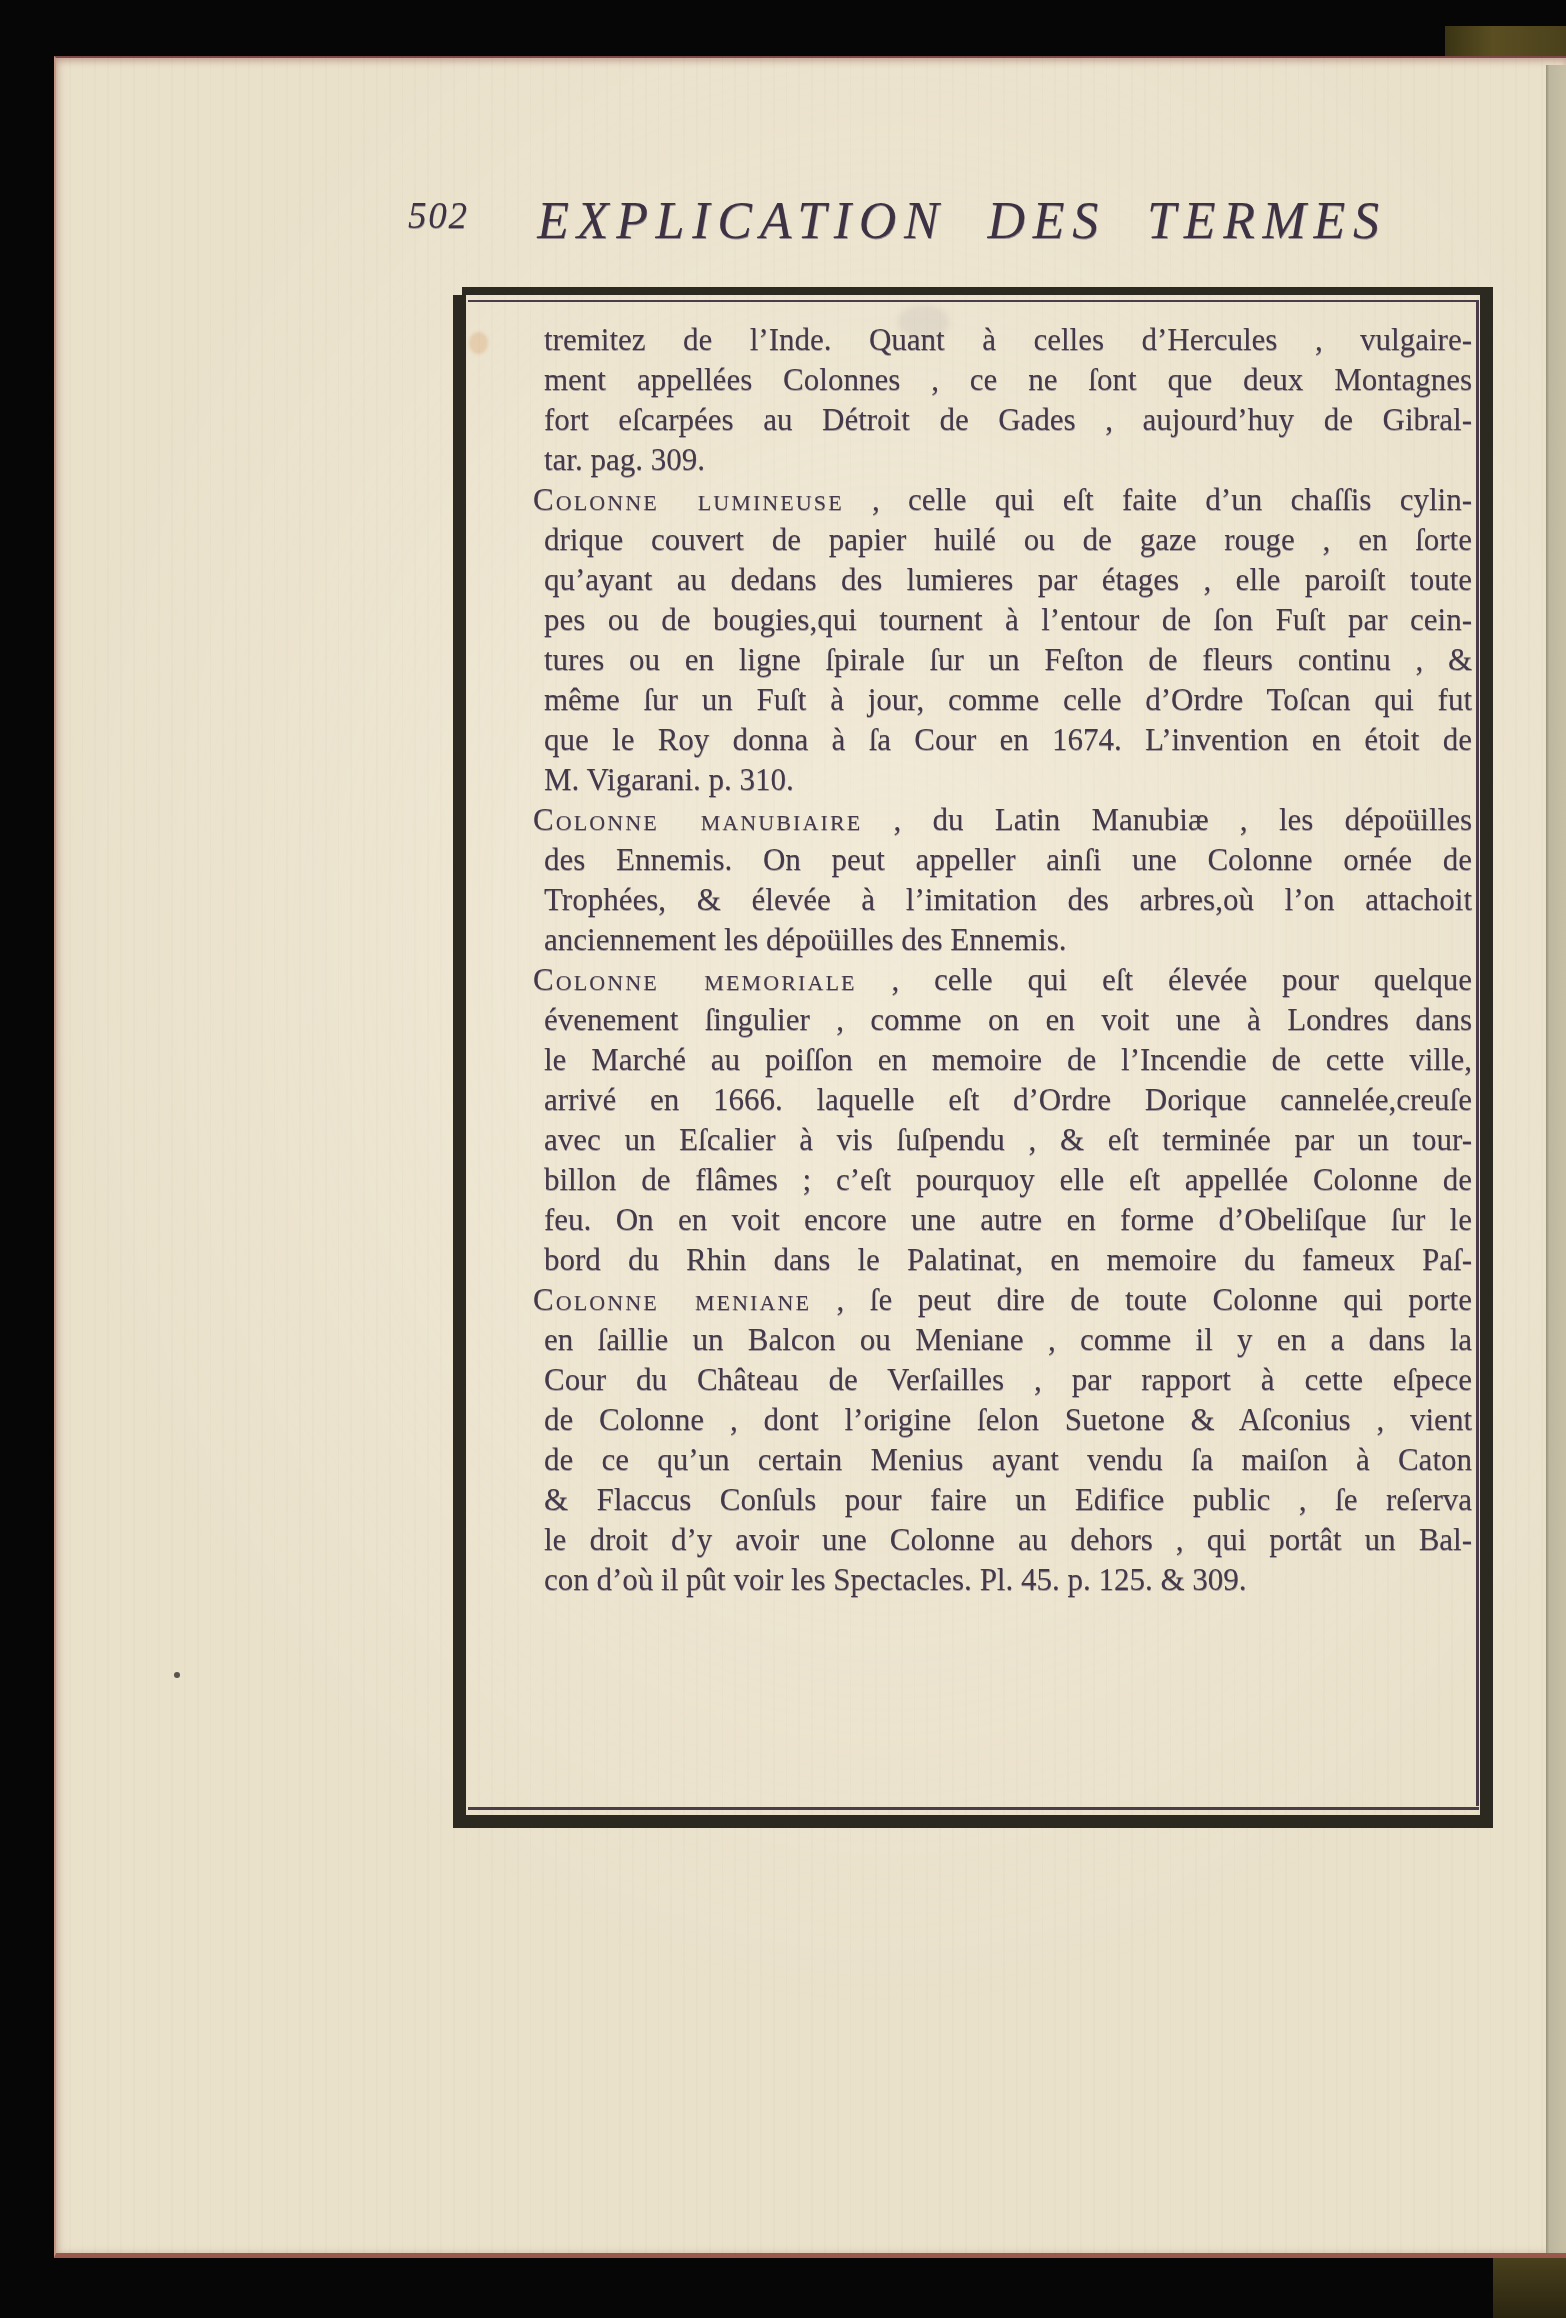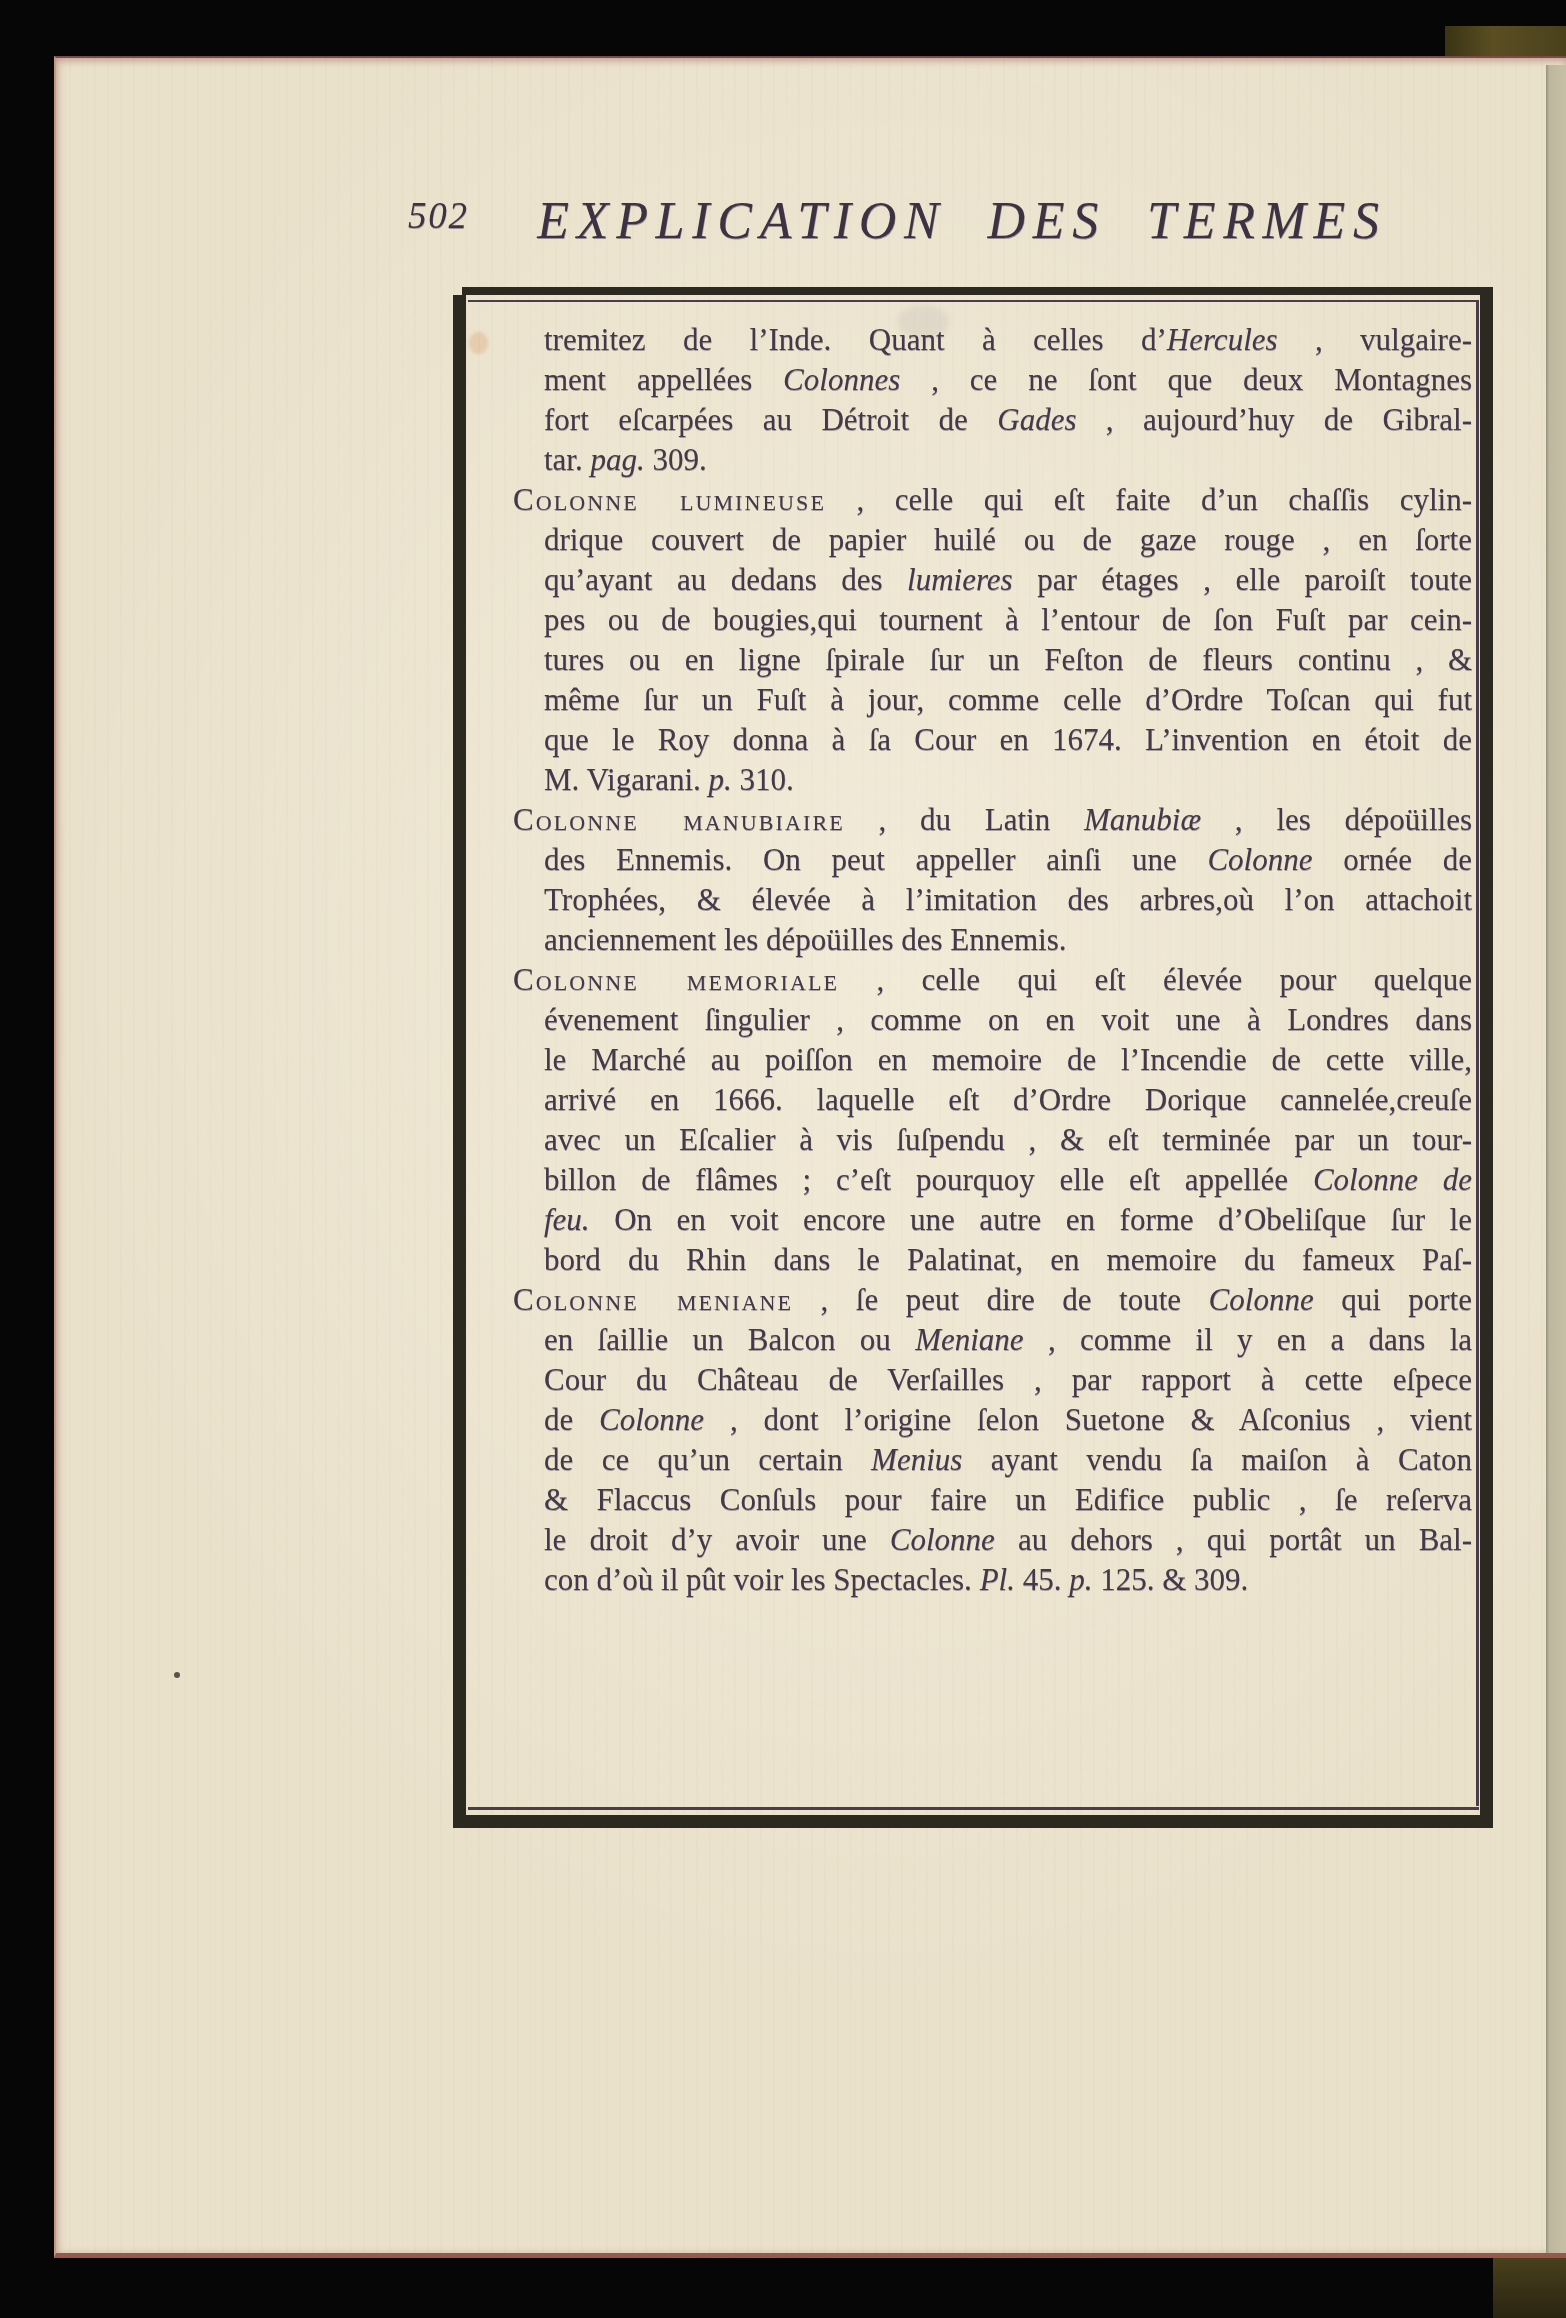--- a/index.html
+++ b/index.html
@@ -60,22 +60,22 @@
   .fr-right-bar{right:0;top:1.7px;bottom:0;width:12.8px;}
   .fr-bottom-thin{left:15.3px;right:14.5px;bottom:18px;height:2.6px;background:var(--rule);}
   .fr-bottom-bar{left:0;right:0;bottom:0;height:12.8px;}
 
   .text-block{position:absolute;left:457px;top:262px;width:959px;color:var(--ink);
     font-size:31px;
     text-shadow:0.3px 0.5px 0.4px rgba(50,35,60,0.38);}
   .line{line-height:40px;text-align:justify;text-align-last:justify;white-space:normal;}
   .line.last{text-align:left;text-align-last:auto;}
   .line.indent{padding-left:31px;}
-  .i{font-style:italic;}
-  .sc{font-variant:small-caps;letter-spacing:2.1px;word-spacing:8.5px;}
+  .i{}
+  .sc{font-variant:small-caps;letter-spacing:2.1px;word-spacing:8.5px;margin-left:20px;}
 </style>
 </head>
 <body>
 
 <div class="binding-patch patch-tr"></div>
 <div class="binding-patch patch-br"></div>
 
 <div class="paper">
   <div class="fore-edge"></div>
   <div class="stain stain-a"></div>

